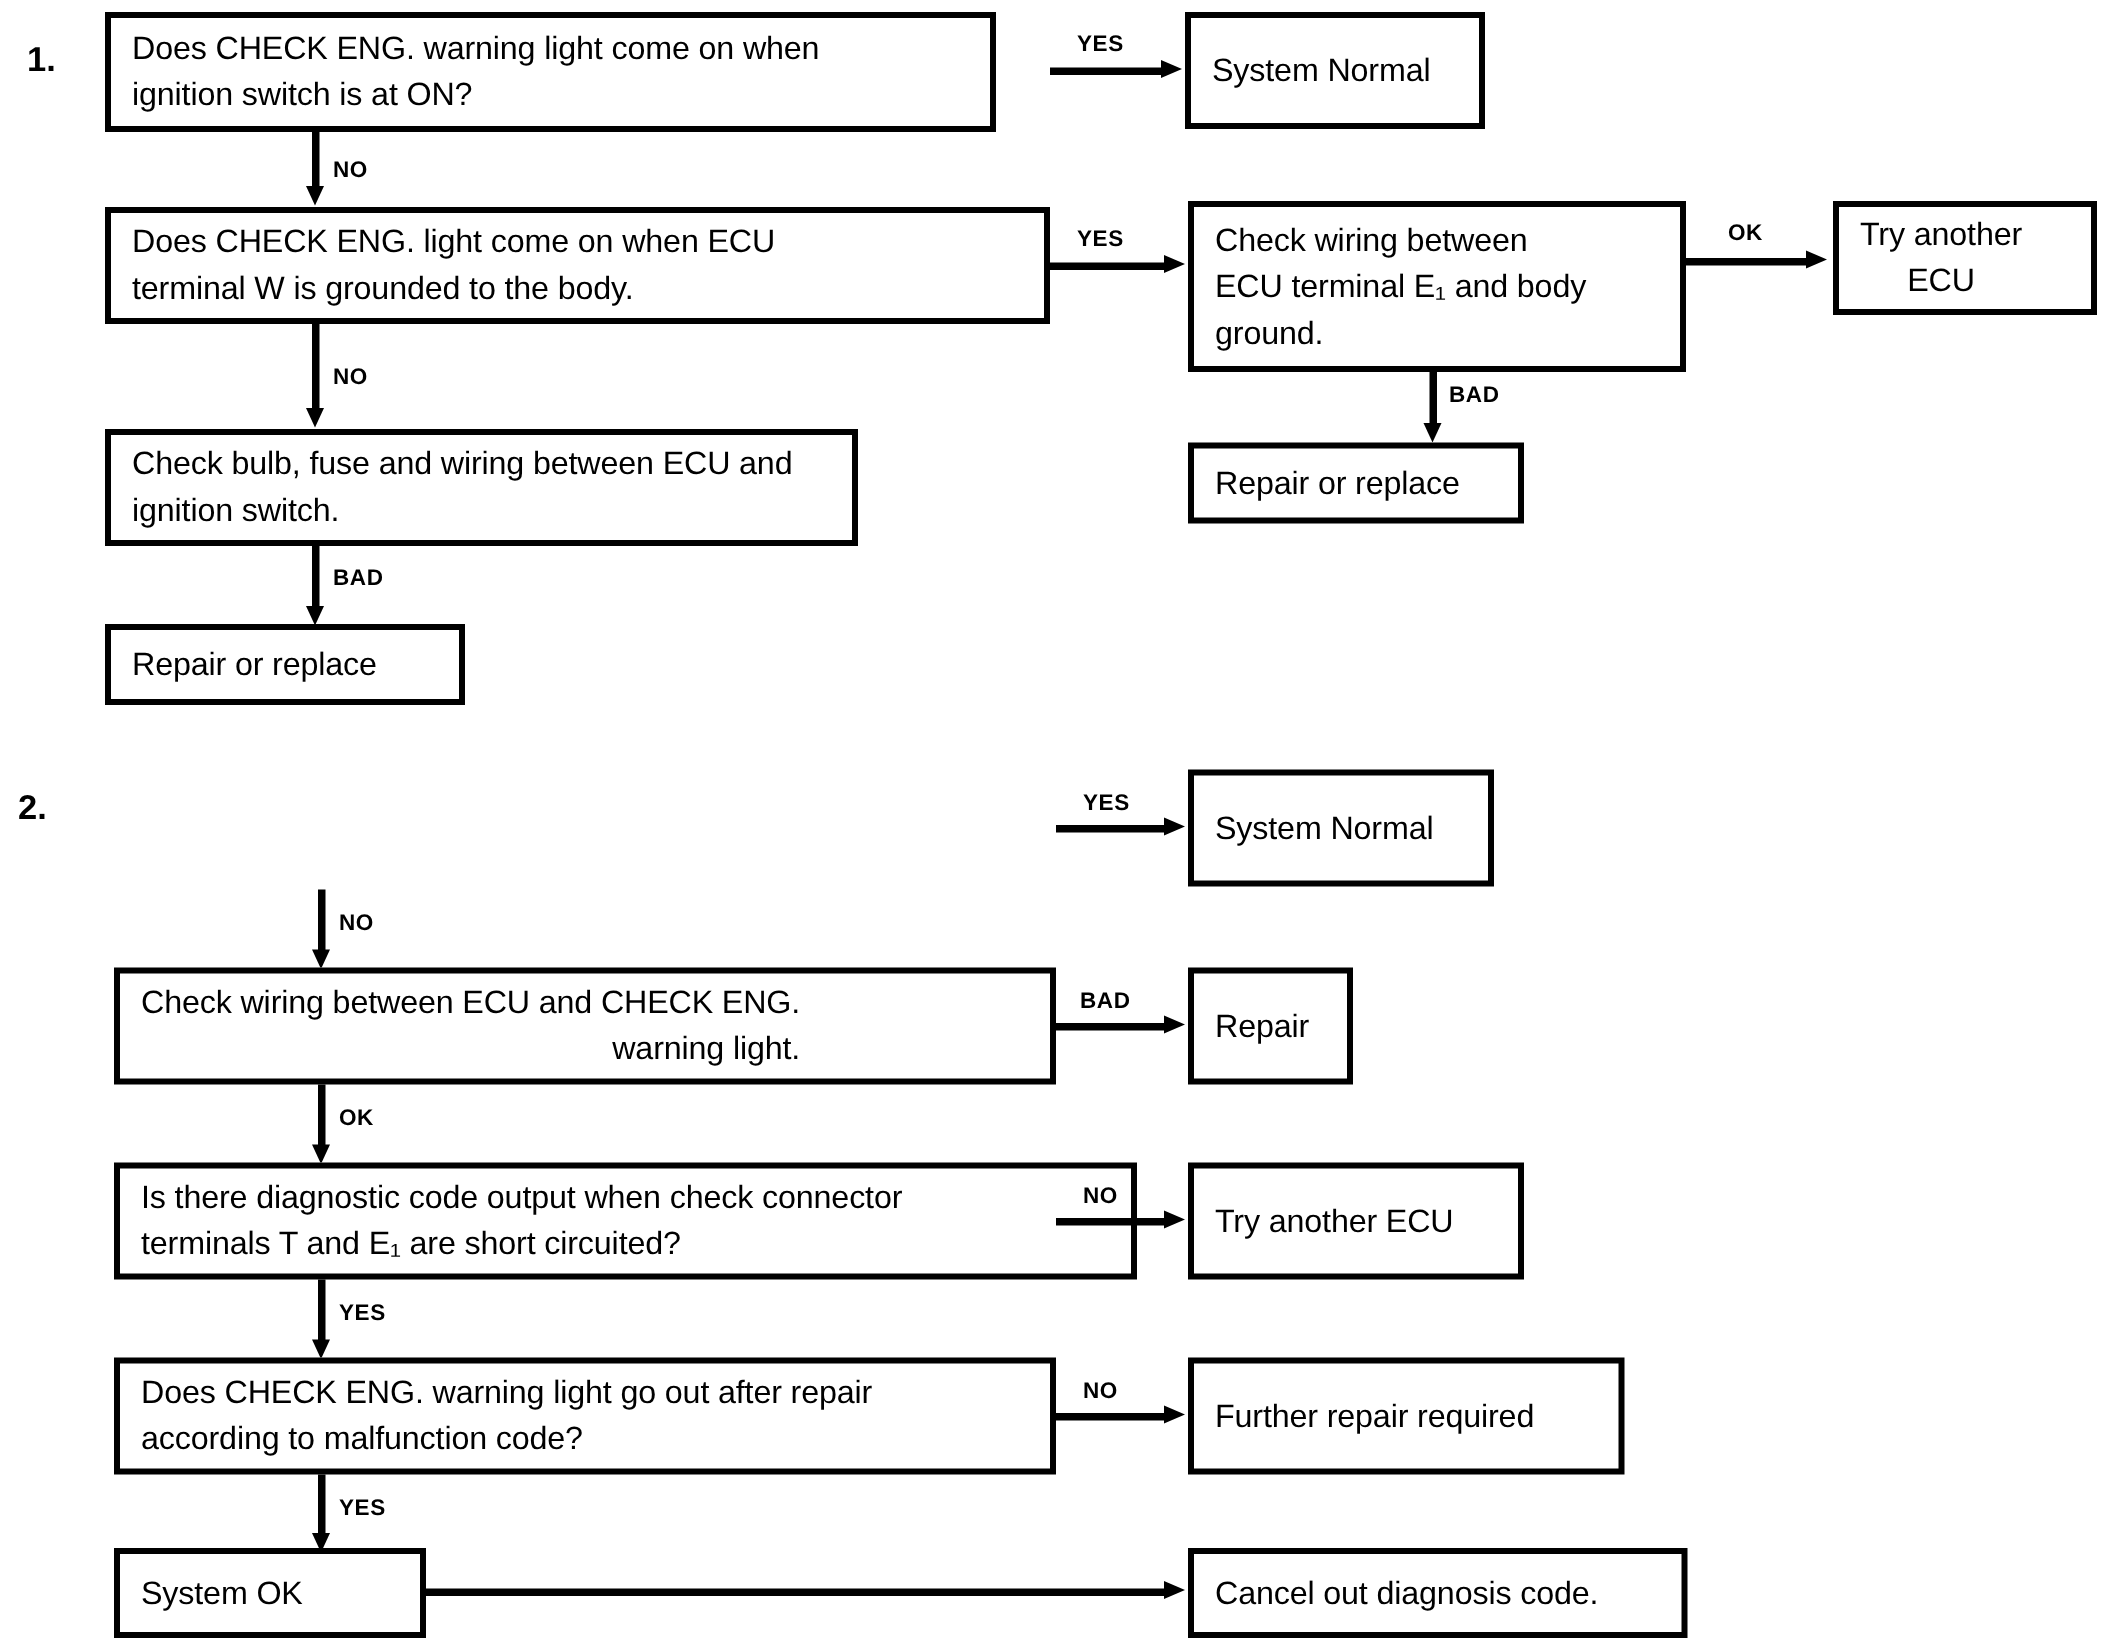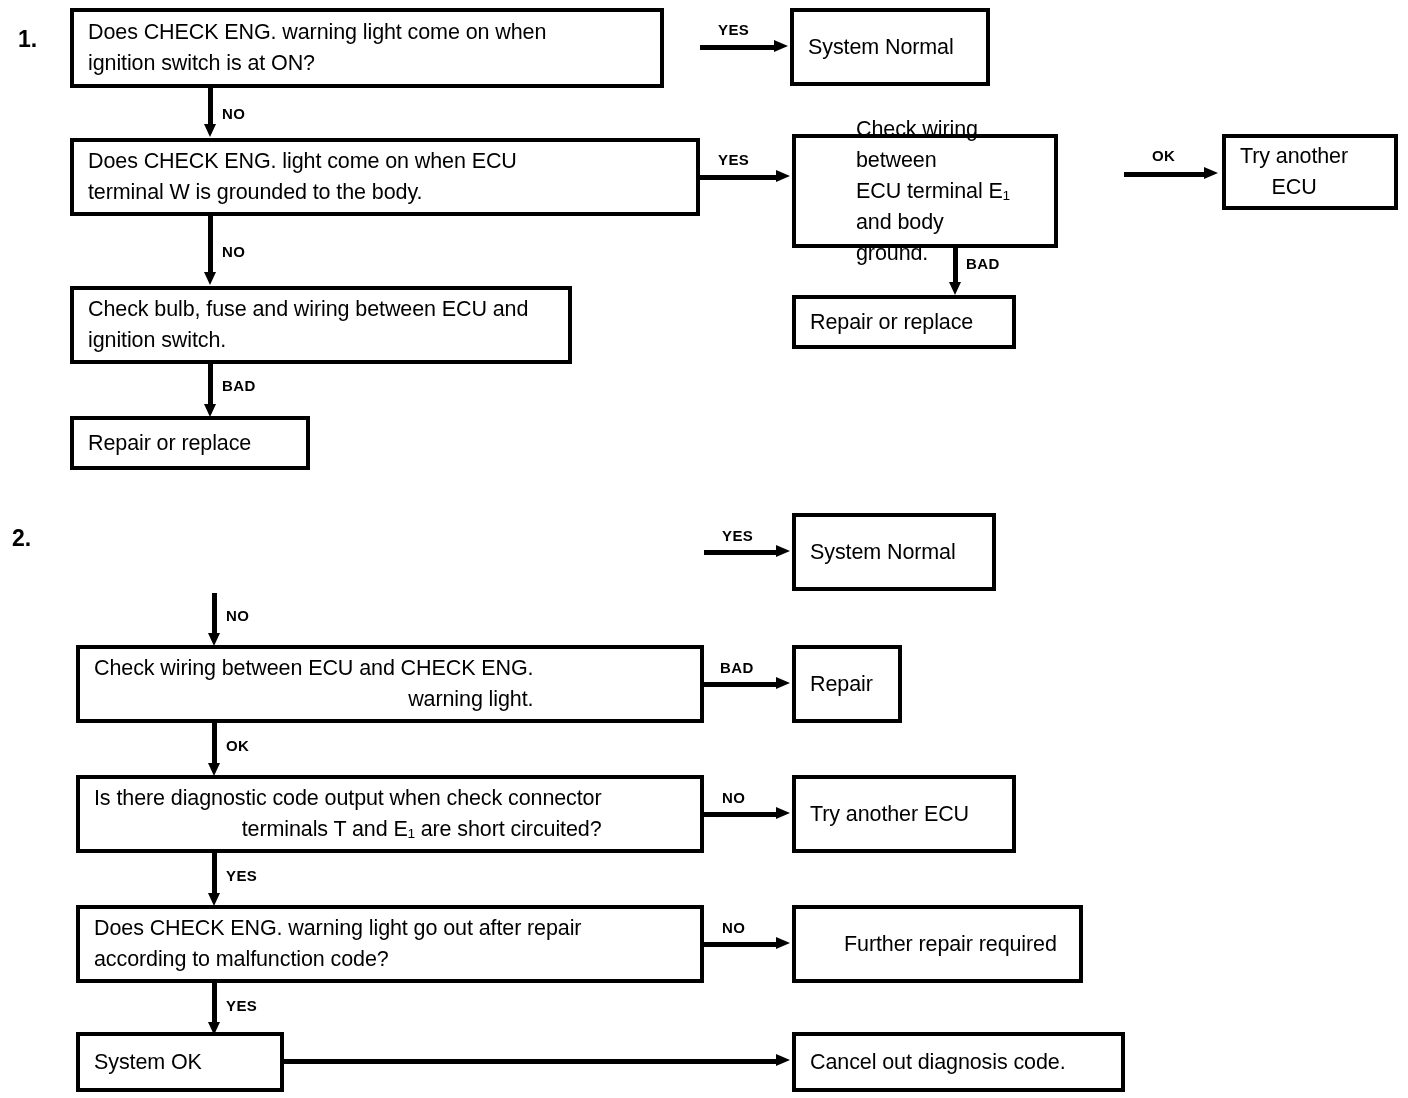--- a/index.html
+++ b/index.html
@@ -105,21 +105,21 @@
   <div class="edge-label" style="left:222px; top:106px;">NO</div>
 
   <div class="box" style="left:70px; top:138px; width:630px; height:78px;">
     <span class="box-text">Does CHECK ENG. light come on when ECU
 terminal W is grounded to the body.</span>
   </div>
 
   <div class="hline" style="left:700px; top:175px; width:78px;"></div>
   <div class="arrow-right" style="left:776px; top:170px;"></div>
   <div class="edge-label" style="left:718px; top:152px;">YES</div>
-  <div class="box" style="left:792px; top:134px; width:266px; height:114px;padding-left:46px;">
+  <div class="box" style="left:792px; top:134px; width:332px; height:114px;">
     <span class="box-text">Check wiring between
 ECU terminal E₁ and body
 ground.</span>
   </div>
 
   <div class="hline" style="left:1124px; top:172px; width:82px;"></div>
   <div class="arrow-right" style="left:1204px; top:167px;"></div>
   <div class="edge-label" style="left:1152px; top:148px;">OK</div>
   <div class="box" style="left:1222px; top:134px; width:176px; height:76px;text-align:center;">
     <span class="box-text">Try another
@@ -172,21 +172,21 @@
   <div class="arrow-right" style="left:776px; top:677px;"></div>
   <div class="edge-label" style="left:720px; top:660px;">BAD</div>
   <div class="box" style="left:792px; top:645px; width:110px; height:78px;">
     <span class="box-text">Repair</span>
   </div>
 
   <div class="vline" style="left:212px; top:723px; height:44px;"></div>
   <div class="arrow-down" style="left:208px; top:763px;"></div>
   <div class="edge-label" style="left:226px; top:738px;">OK</div>
 
-  <div class="box" style="left:76px; top:775px; width:628px; height:78px;text-align:right;">
+  <div class="box" style="left:76px; top:775px; width:682px; height:78px;">
     <span class="box-text">Is there diagnostic code output when check connector
 terminals T and E₁ are short circuited?</span>
   </div>
 
   <div class="hline" style="left:704px; top:812px; width:74px;"></div>
   <div class="arrow-right" style="left:776px; top:807px;"></div>
   <div class="edge-label" style="left:722px; top:790px;">NO</div>
   <div class="box" style="left:792px; top:775px; width:224px; height:78px;">
     <span class="box-text">Try another ECU</span>
   </div>
@@ -196,21 +196,21 @@
   <div class="edge-label" style="left:226px; top:868px;">YES</div>
 
   <div class="box" style="left:76px; top:905px; width:628px; height:78px;">
     <span class="box-text">Does CHECK ENG. warning light go out after repair
 according to malfunction code?</span>
   </div>
 
   <div class="hline" style="left:704px; top:942px; width:74px;"></div>
   <div class="arrow-right" style="left:776px; top:937px;"></div>
   <div class="edge-label" style="left:722px; top:920px;">NO</div>
-  <div class="box" style="left:792px; top:905px; width:291px; height:78px;padding-left:34px;">
+  <div class="box" style="left:792px; top:905px; width:291px; height:78px;">
     <span class="box-text">Further repair required</span>
   </div>
 
   <div class="vline" style="left:212px; top:983px; height:44px;"></div>
   <div class="arrow-down" style="left:208px; top:1022px;"></div>
   <div class="edge-label" style="left:226px; top:998px;">YES</div>
 
   <div class="box" style="left:76px; top:1032px; width:208px; height:60px;">
     <span class="box-text">System OK</span>
   </div>

